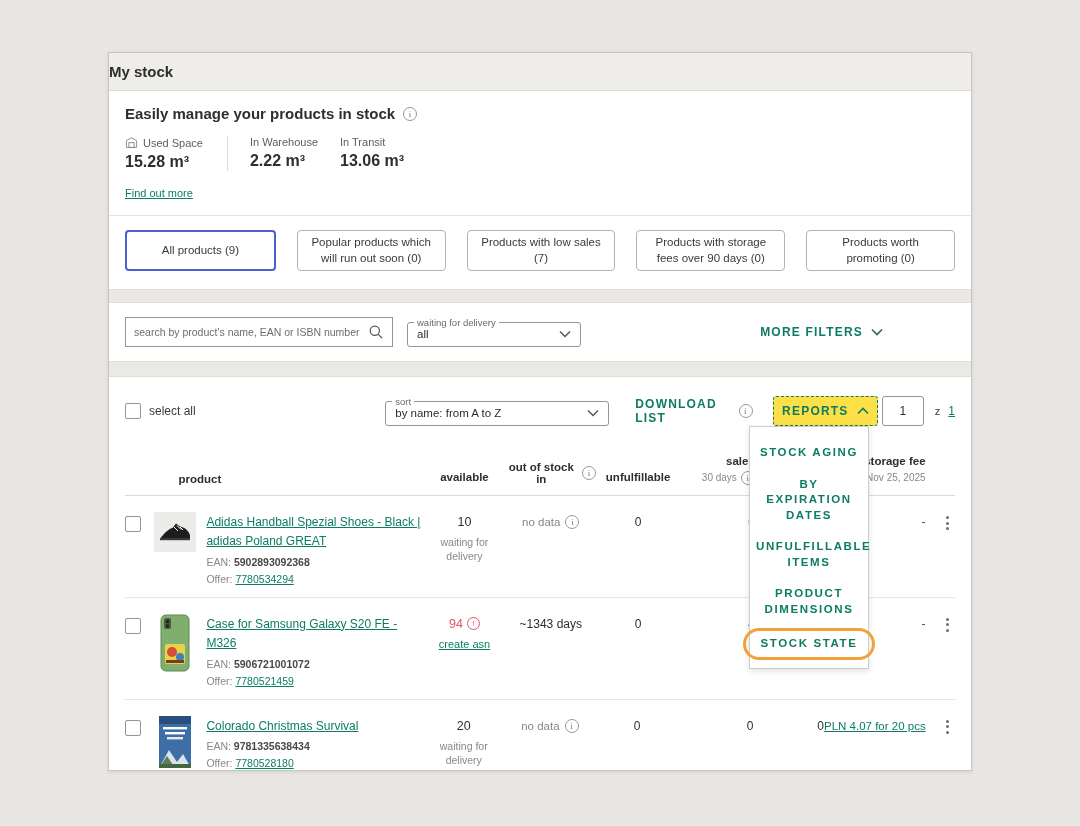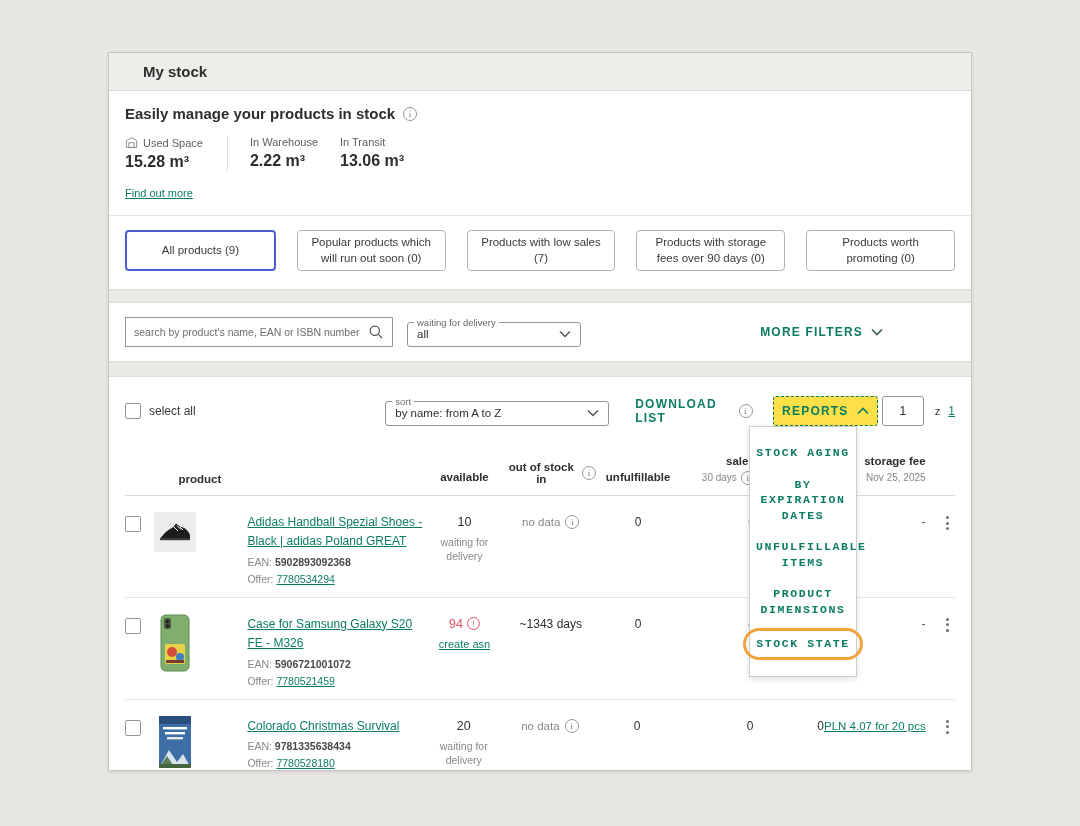--- a/index.html
+++ b/index.html
@@ -12,21 +12,21 @@
     overflow:hidden;
   }
   .card {
     position:absolute; left:108px; top:52px; width:864px; height:719px;
     background:#fff; border:1px solid #c9c6c2;
     box-shadow:0 1px 4px rgba(0,0,0,.10);
   }
   
   .card-header {
     height:38px; background:#efedea; border-bottom:1px solid #dcdad6;
-    display:flex; align-items:center; padding:0 34px;
+    display:flex; align-items:center; padding:0 0;
     font-size:15px; font-weight:bold; color:#2e2e2e;
   }
   
   .intro { padding:14px 16px 0; }
   .intro-heading { display:flex; align-items:center; gap:8px; font-size:15px; font-weight:bold; color:#2e2e2e; margin-top:0;}
   .circle-i {
     display:inline-flex; align-items:center; justify-content:center;
     width:14px; height:14px; border:1px solid #9a9894; border-radius:50%;
     font-size:9px; color:#7a7874; font-weight:normal; font-family:"Liberation Serif", serif;
     flex:0 0 auto;
@@ -104,23 +104,23 @@
   }
   .page-box {
     margin-left:4px; width:42px; height:30px; border:1px solid #96948f; border-radius:3px;
     text-align:center; font-size:12px; color:#2e2e2e; outline:none;
     font-family:"Liberation Sans", sans-serif;
   }
   .page-of { margin-left:11px; font-size:11px; color:#3c3a36; }
   .page-total { margin-left:8px; font-size:12px; color:#0c7c63; text-decoration:underline; }
   
   .reports-menu {
-    position:absolute; left:640px; top:49px; width:108px; z-index:20;
+    position:absolute; left:640px; top:49px; width:120px; z-index:20;
     background:#fff; border:1px solid #cfcdc9; box-shadow:0 2px 6px rgba(0,0,0,.12);
-    padding:10px 0 16px; text-align:center;font-family:Liberation Mono, monospace;
+    padding:10px 0 8px; text-align:center;
   }
   .reports-menu .item {
     font-size:11.5px; font-weight:bold; letter-spacing:1.6px; color:#0c7c63;
     padding:8px 6px; line-height:1.35; cursor:pointer;
   }
   .reports-menu .item.highlighted {
     border:3px solid #f0a33c; border-radius:16px;
     margin:3px -7px 0; padding:5px 2px;
   }
   
@@ -133,21 +133,21 @@
   .col-oos { width:92px; text-align:center; }
   .col-unful { width:86px; text-align:center; }
   .col-sales { width:76px; text-align:right; }
   .col-fee1 { width:72px; text-align:right; }
   .col-fee2 { width:102px; text-align:right; }
   .col-menu { width:30px; display:flex; justify-content:flex-end; }
   .h-label { font-size:11.5px; font-weight:bold; color:#2e2e2e; }
   .h-sub { font-size:10px; color:#8a8884; margin-top:3px; display:inline-flex; align-items:center; gap:4px; justify-content:flex-end;}
   .h-inline { display:inline-flex; align-items:center; gap:5px; justify-content:center; }
   .thumb { width:42px; flex:0 0 auto; display:flex; justify-content:center; }
-  .prod-info { flex:1; min-width:0;margin-left:41px; }
+  .prod-info { flex:1; min-width:0; }
   .prod-title { font-size:12px; color:#0c7c63; text-decoration:underline; line-height:1.45; display:inline; }
   .prod-meta { font-size:10.5px; color:#8a8884; margin-top:5px; }
   .prod-meta .val { color:#4a4845; font-weight:bold; }
   .prod-meta a { color:#0c7c63; text-decoration:underline; }
   .avail-num { font-size:12.5px; color:#2e2e2e; }
   .avail-num.red { color:#e2526b; display:inline-flex; align-items:center; gap:4px; }
   .circle-warn {
     display:inline-flex; align-items:center; justify-content:center;
     width:13px; height:13px; border:1px solid #e2526b; border-radius:50%;
     font-size:8px; color:#e2526b;

